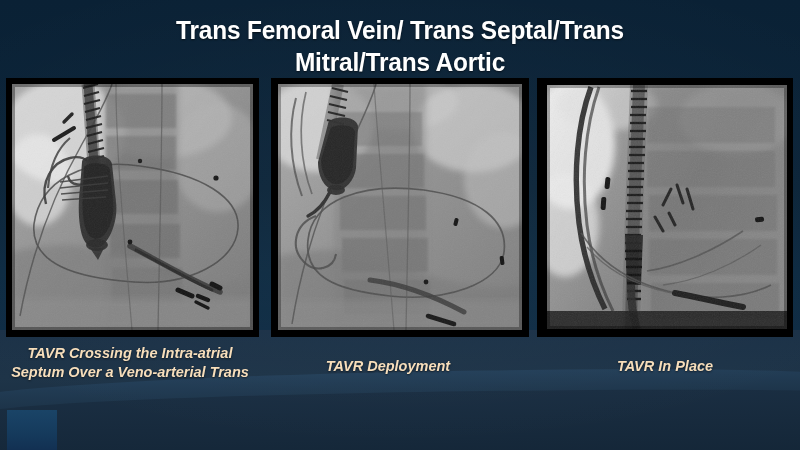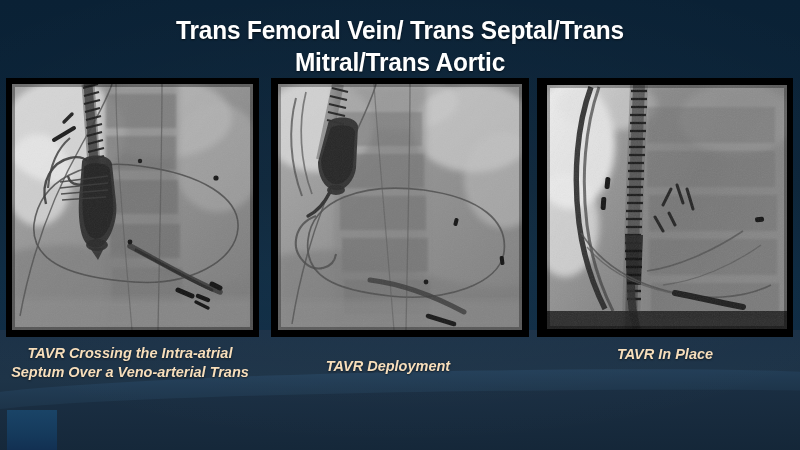--- a/index.html
+++ b/index.html
@@ -93,21 +93,21 @@
     font-style:italic;
     font-size:14.5px;
     line-height:19px;
     text-align:center;
     font-family:"Liberation Sans", sans-serif;
     text-shadow:0 1px 2px rgba(0,0,0,.5);
     z-index:6;
   }
   #caption-1{left:6px;top:344px;width:248px;}
   #caption-2{left:260px;top:357px;width:256px;text-align:center;}
-  #caption-3{left:538px;top:345px;width:254px;}
+  #caption-3{left:538px;top:357px;width:254px;}
 </style>
 </head>
 <body>
 
 <div id="slide">
 
   <div class="bg-base"></div>
   <div class="bg-lower"></div>
   <div class="bg-swoosh"></div>
   <div class="bg-swoosh2"></div>

